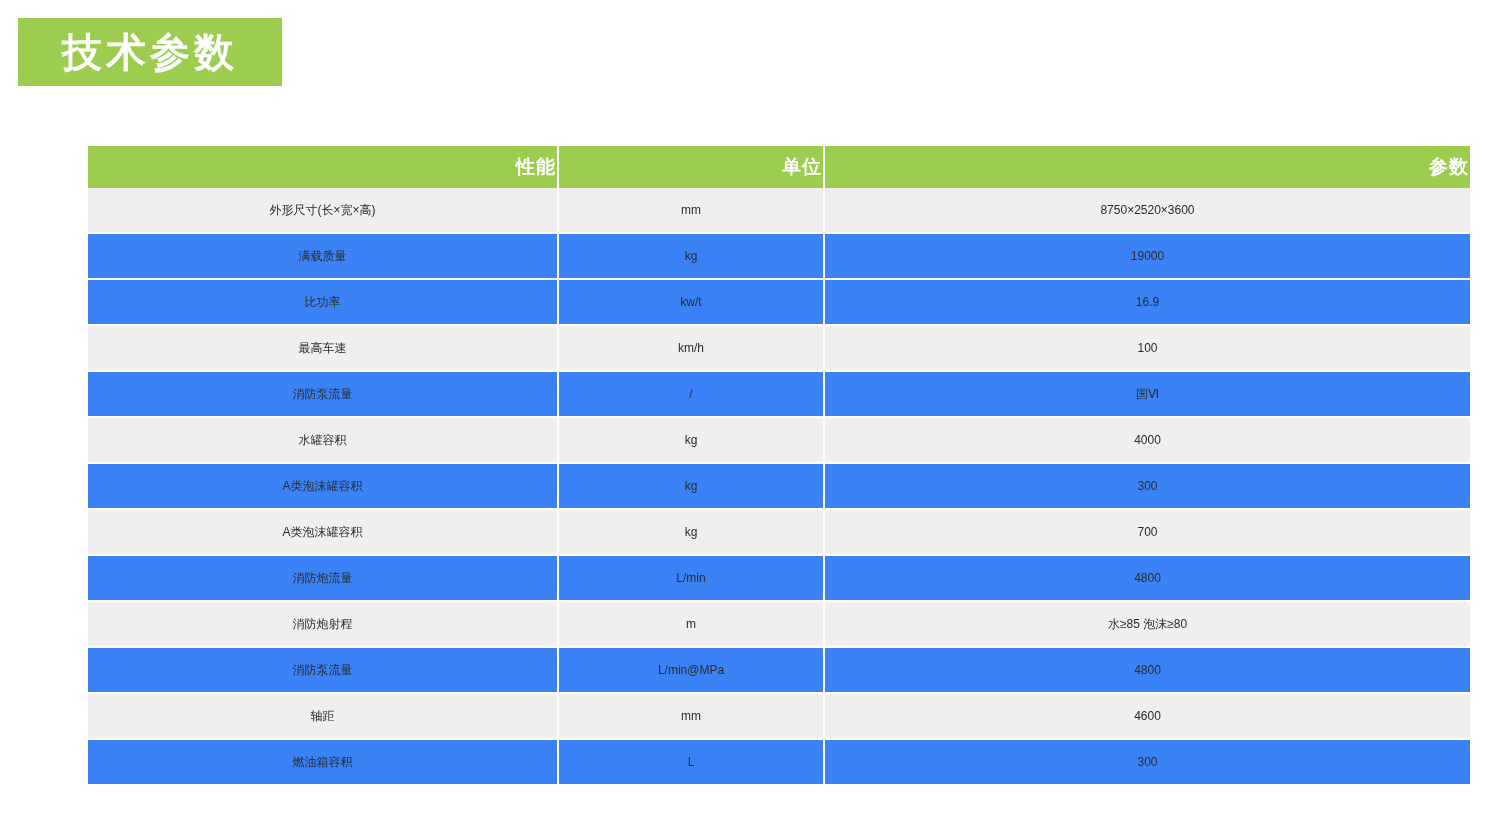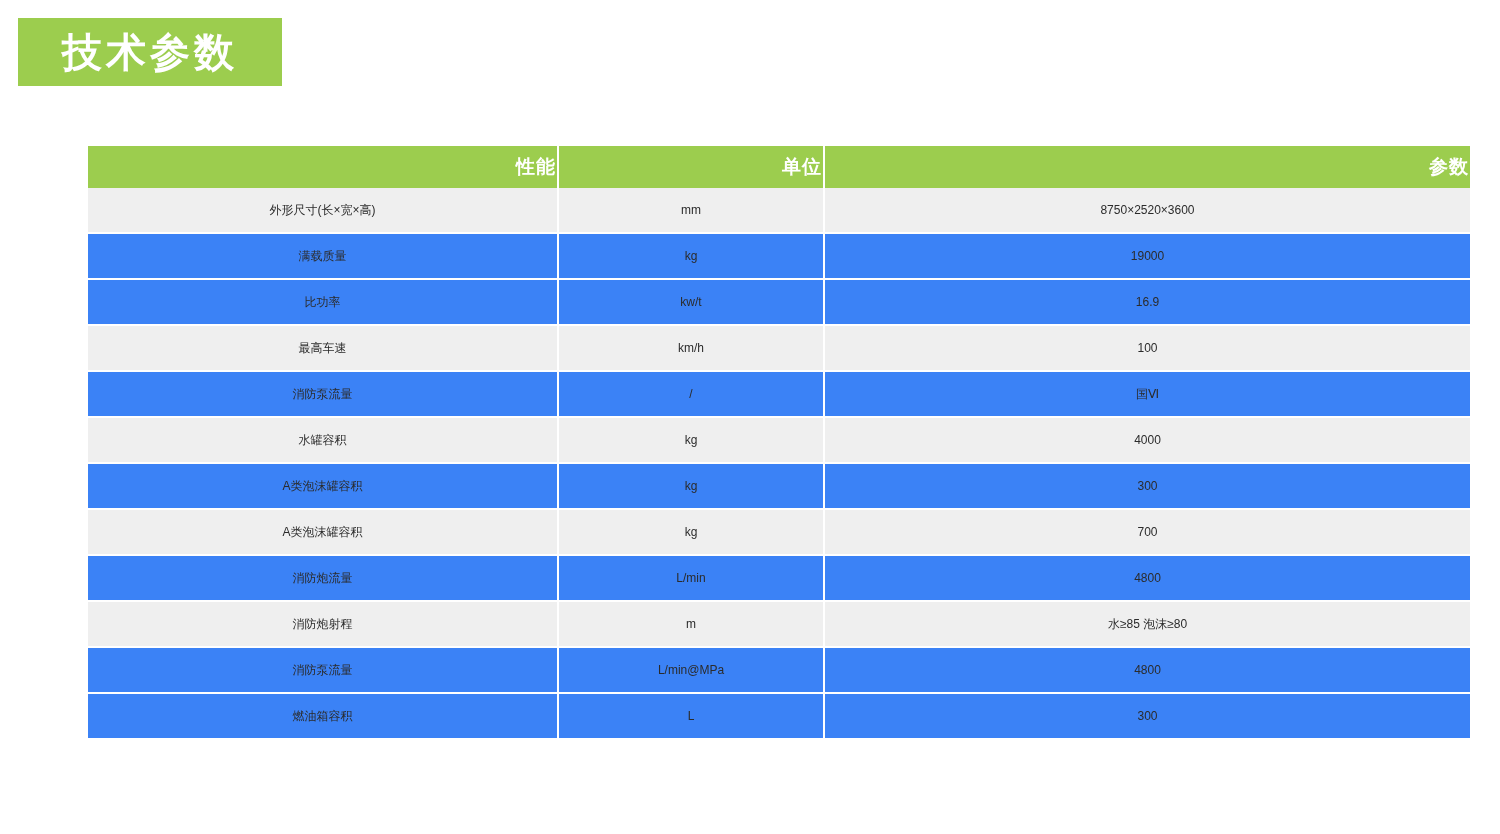--- a/index.html
+++ b/index.html
@@ -140,19 +140,24 @@
     <tr class="odd">
       <td>消防炮射程</td>
       <td>m</td>
       <td>水≥85 泡沫≥80</td>
     </tr>
     <tr class="even">
       <td>消防泵流量</td>
       <td>L/min@MPa</td>
       <td>4800</td>
     </tr>
+    <tr class="odd">
+      <td>轴距</td>
+      <td>mm</td>
+      <td>4600</td>
+    </tr>
     <tr class="even">
       <td>燃油箱容积</td>
       <td>L</td>
       <td>300</td>
     </tr>
   </tbody>
 </table>
 
 </body></html>

